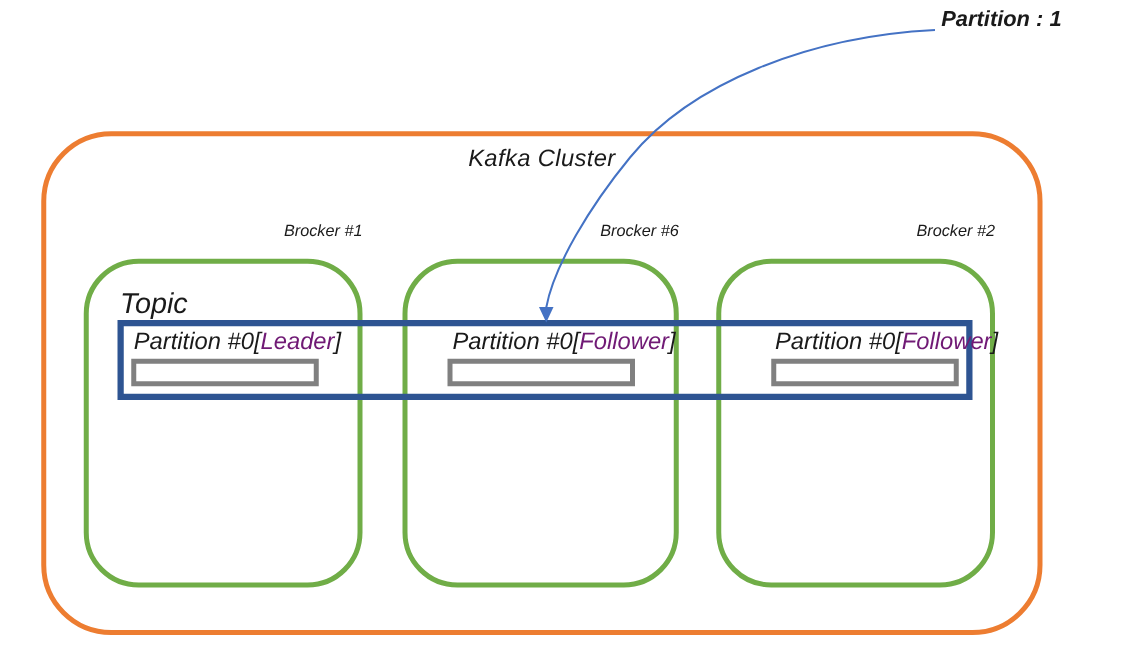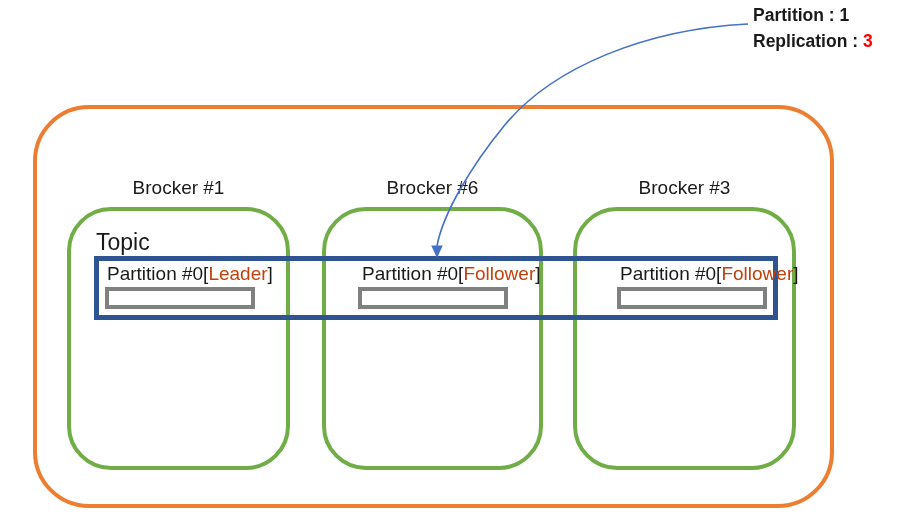--- a/index.html
+++ b/index.html
@@ -4,20 +4,21 @@
 <style>
   html, body { margin: 0; padding: 0; background: #ffffff; }
   .canvas {
     position: relative;
     width: 916px;
     height: 526px;
     background: #ffffff;
     font-family: "Liberation Sans", sans-serif;
     color: #1a1a1a;
     overflow: hidden;
+    font-style: italic;
   }
   .abs { position: absolute; }
 
   
   .cluster-box {
     left: 33px; top: 105px; width: 801px; height: 403px;
     border: 4px solid #ED7D31;
     border-radius: 56px;
     box-sizing: border-box;
     z-index: 1;
@@ -37,22 +38,22 @@
     border-radius: 44px;
     box-sizing: border-box;
     z-index: 2;
   }
   .broker-box.b1 { left: 67px;  width: 223px; }
   .broker-box.b2 { left: 322px; width: 221px; }
   .broker-box.b3 { left: 573px; width: 223px; }
 
   .broker-label {
     top: 177px;
-    font-size: 19px;
-    text-align: center;
+    font-size: 13px;
+    text-align: right;
     z-index: 4;
     white-space: nowrap;
   }
   .broker-label.b1 { left: 67px;  width: 223px; }
   .broker-label.b2 { left: 322px; width: 221px; }
   .broker-label.b3 { left: 573px; width: 223px; }
 
   
   .topic-box {
     left: 94px; top: 256px; width: 684px; height: 64px;
@@ -71,21 +72,21 @@
   .partition-label {
     top: 263px;
     font-size: 19px;
     line-height: 22px;
     white-space: nowrap;
     z-index: 5;
   }
   .partition-label.p1 { left: 107px; }
   .partition-label.p2 { left: 362px; }
   .partition-label.p3 { left: 620px; }
-  .partition-label .role { color: #c2410c; }
+  .partition-label .role { color: #701a75; }
 
   
   .segment {
     top: 287px; height: 22px;
     border: 4px solid #808080;
     background: #ffffff;
     box-sizing: border-box;
     z-index: 5;
   }
   .segment.s1 { left: 105px; width: 150px; }
@@ -111,32 +112,32 @@
     z-index: 7;
   }
 </style>
 </head>
 <body>
 
 <div class="canvas">
 
   <div class="abs callout">
     <div><span>Partition : </span><span>1</span></div>
-    <div><span>Replication : </span><span class="red">3</span></div>
   </div>
 
   <div class="abs cluster-box"></div>
+  <div class="abs cluster-title">Kafka Cluster</div>
 
   <div class="abs broker-box b1"></div>
   <div class="abs broker-box b2"></div>
   <div class="abs broker-box b3"></div>
 
   <div class="abs broker-label b1">Brocker #1</div>
   <div class="abs broker-label b2">Brocker #6</div>
-  <div class="abs broker-label b3">Brocker #3</div>
+  <div class="abs broker-label b3">Brocker #2</div>
 
   <div class="abs topic-box"></div>
   <div class="abs topic-label">Topic</div>
 
   <div class="abs partition-label p1"><span>Partition #0[</span><span class="role">Leader</span><span>]</span></div>
 
   <div class="abs partition-label p2"><span>Partition #0[</span><span class="role">Follower</span><span>]</span></div>
 
   <div class="abs partition-label p3"><span>Partition #0[</span><span class="role">Follower</span><span>]</span></div>
 

